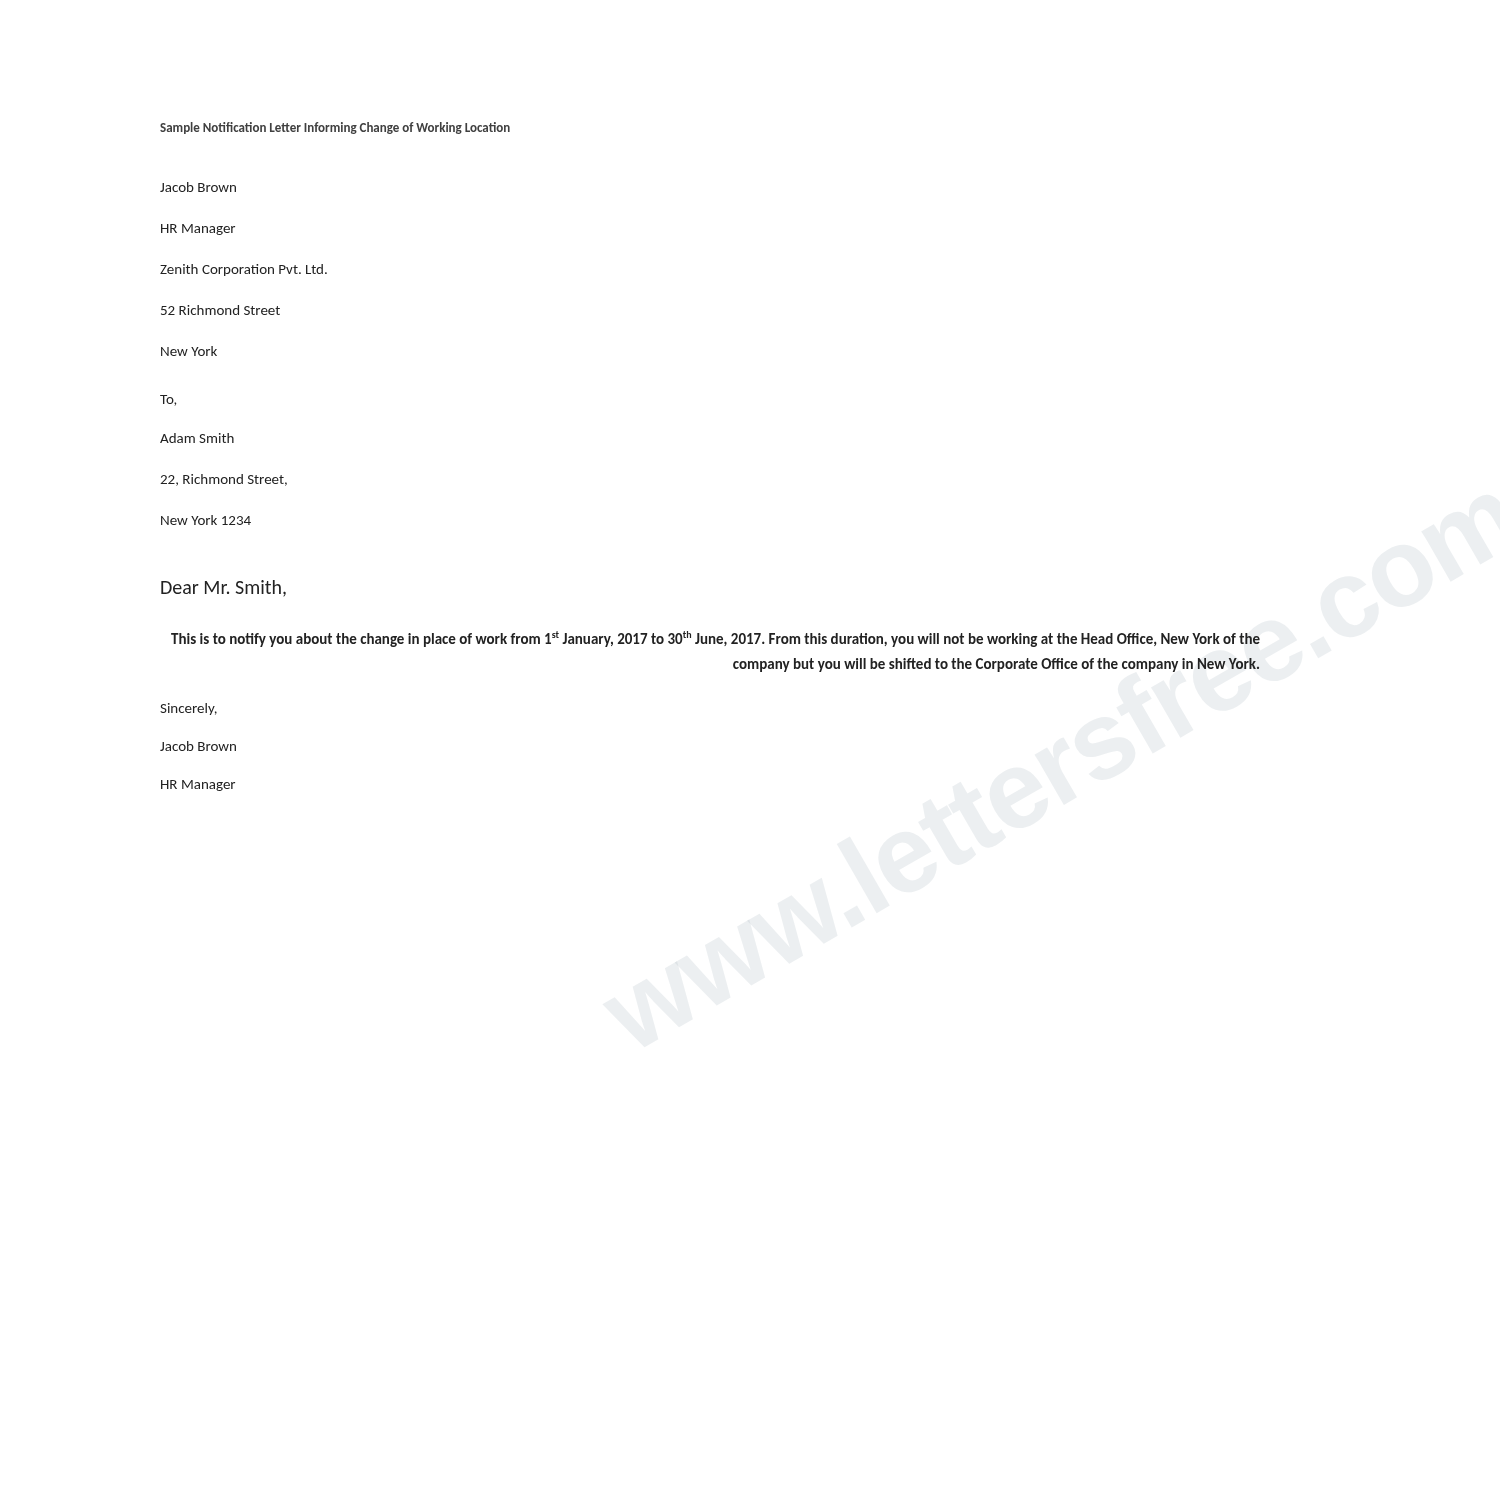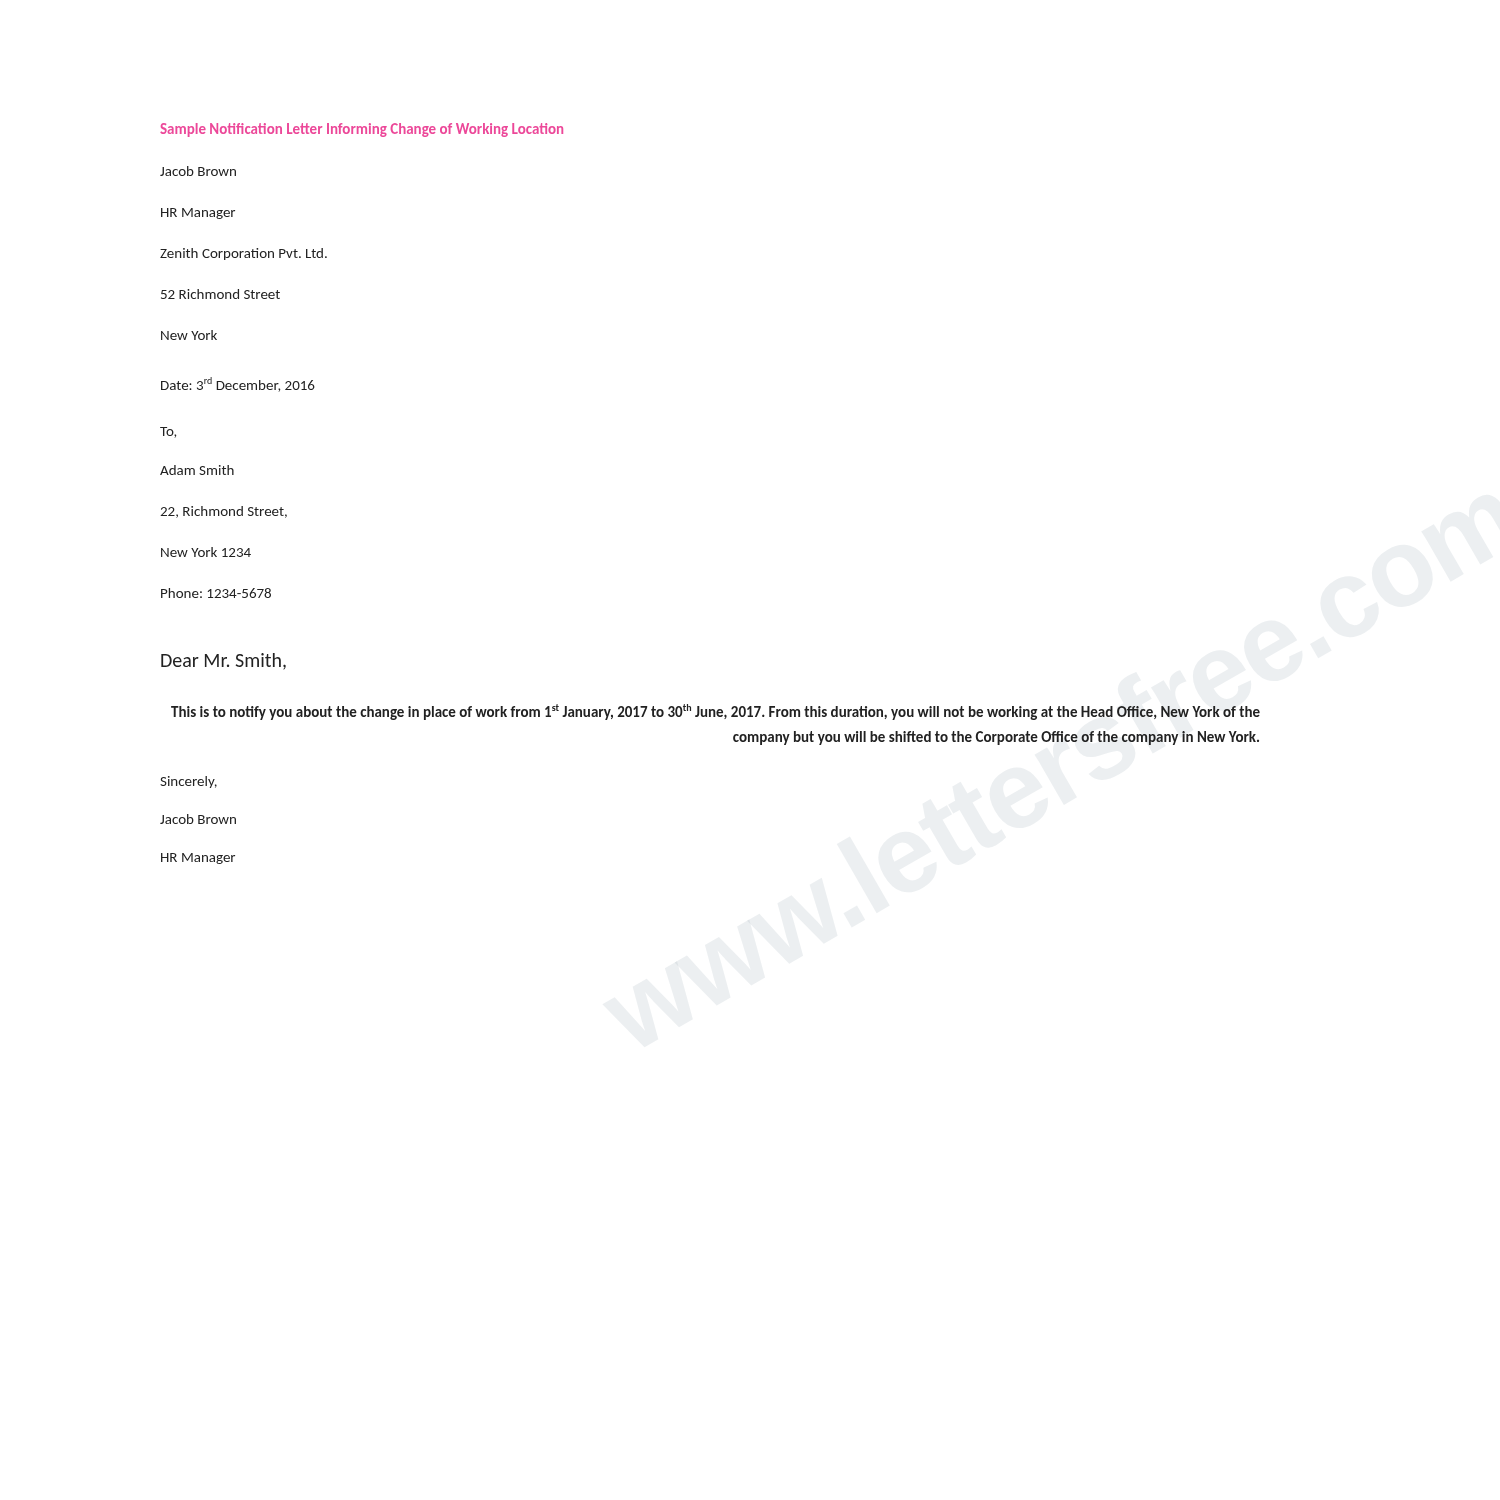--- a/index.html
+++ b/index.html
@@ -43,23 +43,23 @@
       letter-spacing: -2px;
     }
 
     .content {
       position: relative;
       z-index: 1;
     }
 
     .letter-title {
       font-weight: bold;
-      font-size: 15px;
-      margin-bottom: 23px;
-      color: #ec4899;
+      font-size: 13px;
+      margin-bottom: 42px;
+      color: #404040;
     }
 
     .sender-block {
       margin-bottom: 28px;
     }
 
     .sender-block p {
       margin-bottom: 20px;
       font-size: 15px;
       line-height: 1.4;
@@ -129,33 +129,27 @@
     <div class="letter-title">Sample Notification Letter Informing Change of Working Location</div>
 
     <div class="sender-block">
       <p>Jacob Brown</p>
       <p>HR Manager</p>
       <p>Zenith Corporation Pvt. Ltd.</p>
       <p>52 Richmond Street</p>
       <p>New York</p>
     </div>
 
-    <div class="date-line">
-      <span>Date: </span><span>3</span><sup>rd</sup><span> December, 2016</span>
-    </div>
 
     <div class="to-line">To,</div>
 
     <div class="recipient-block">
       <p>Adam Smith</p>
       <p>22, Richmond Street,</p>
       <p>New York 1234</p>
-      <p>
-        <span>Phone: </span><span>1234-5678</span>
-      </p>
     </div>
 
     <div class="salutation">Dear Mr. Smith,</div>
 
     <p class="body-paragraph">
       This is to notify you about the change in place of work from 1<sup>st</sup> January, 2017 to 30<sup>th</sup> June, 2017. From this duration, you will not be working at the Head Office, New York of the company but you will be shifted to the Corporate Office of the company in New York.
     </p>
 
 
     <div class="closing">Sincerely,</div>

